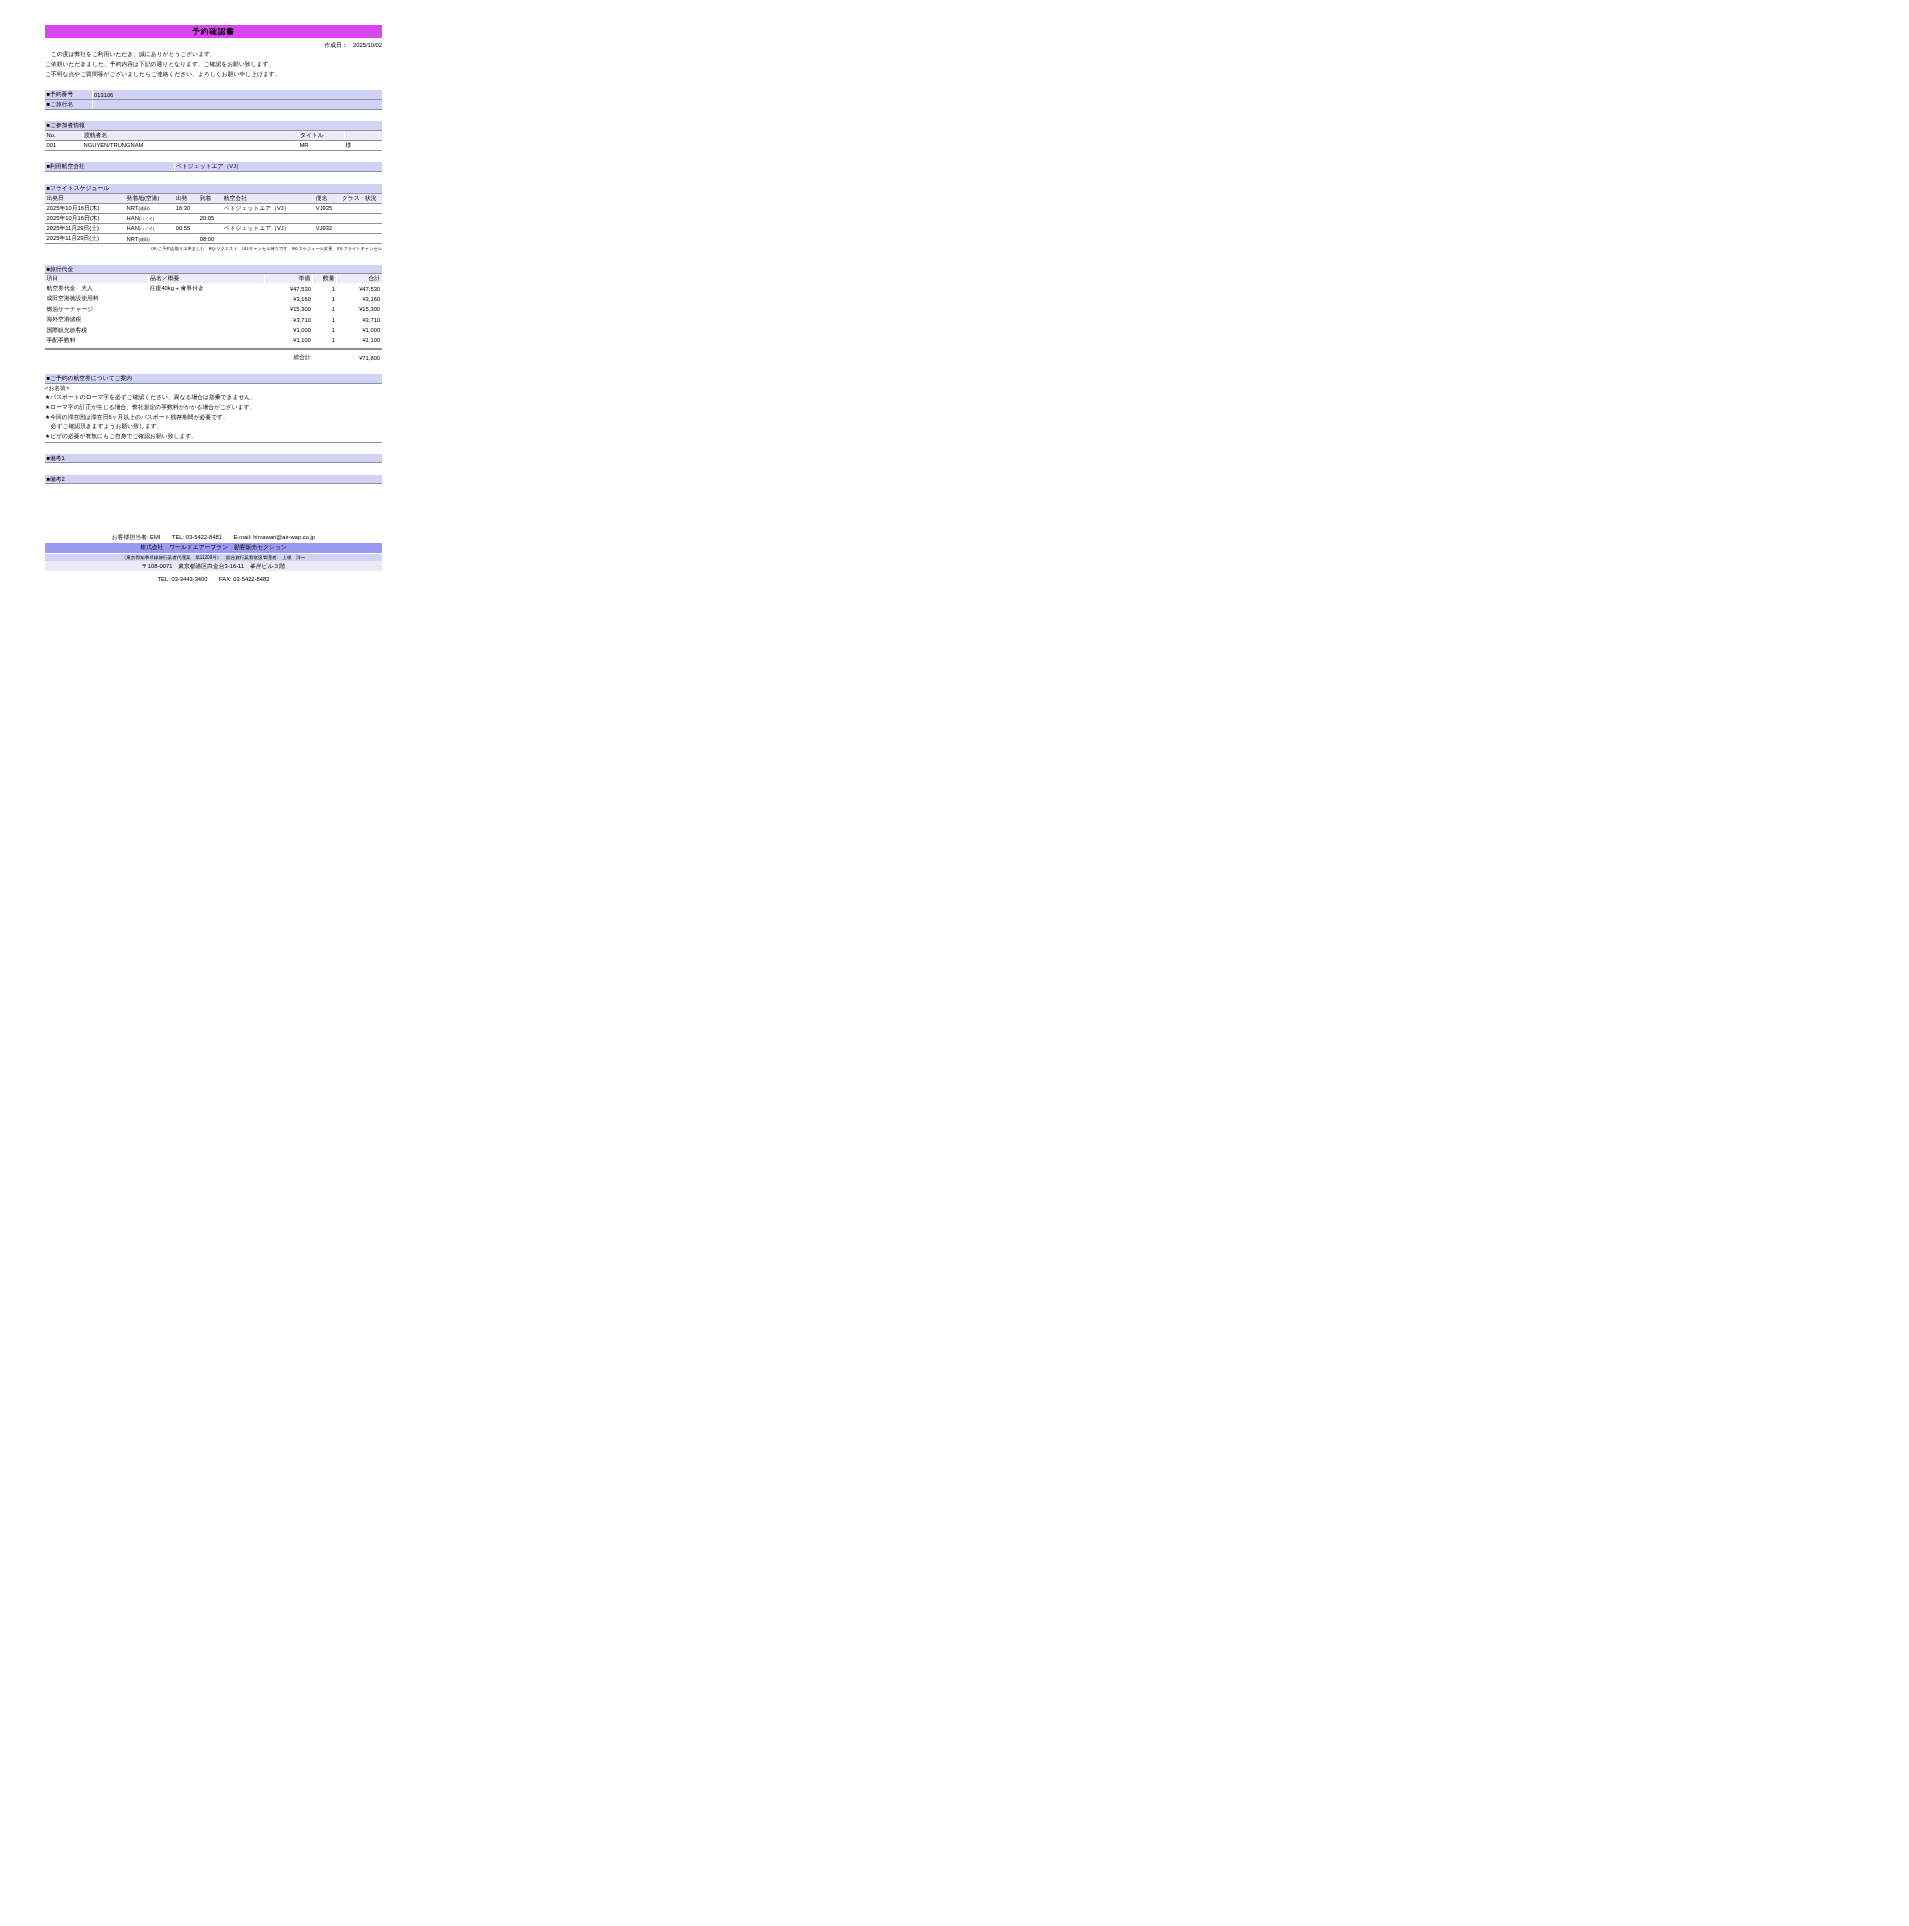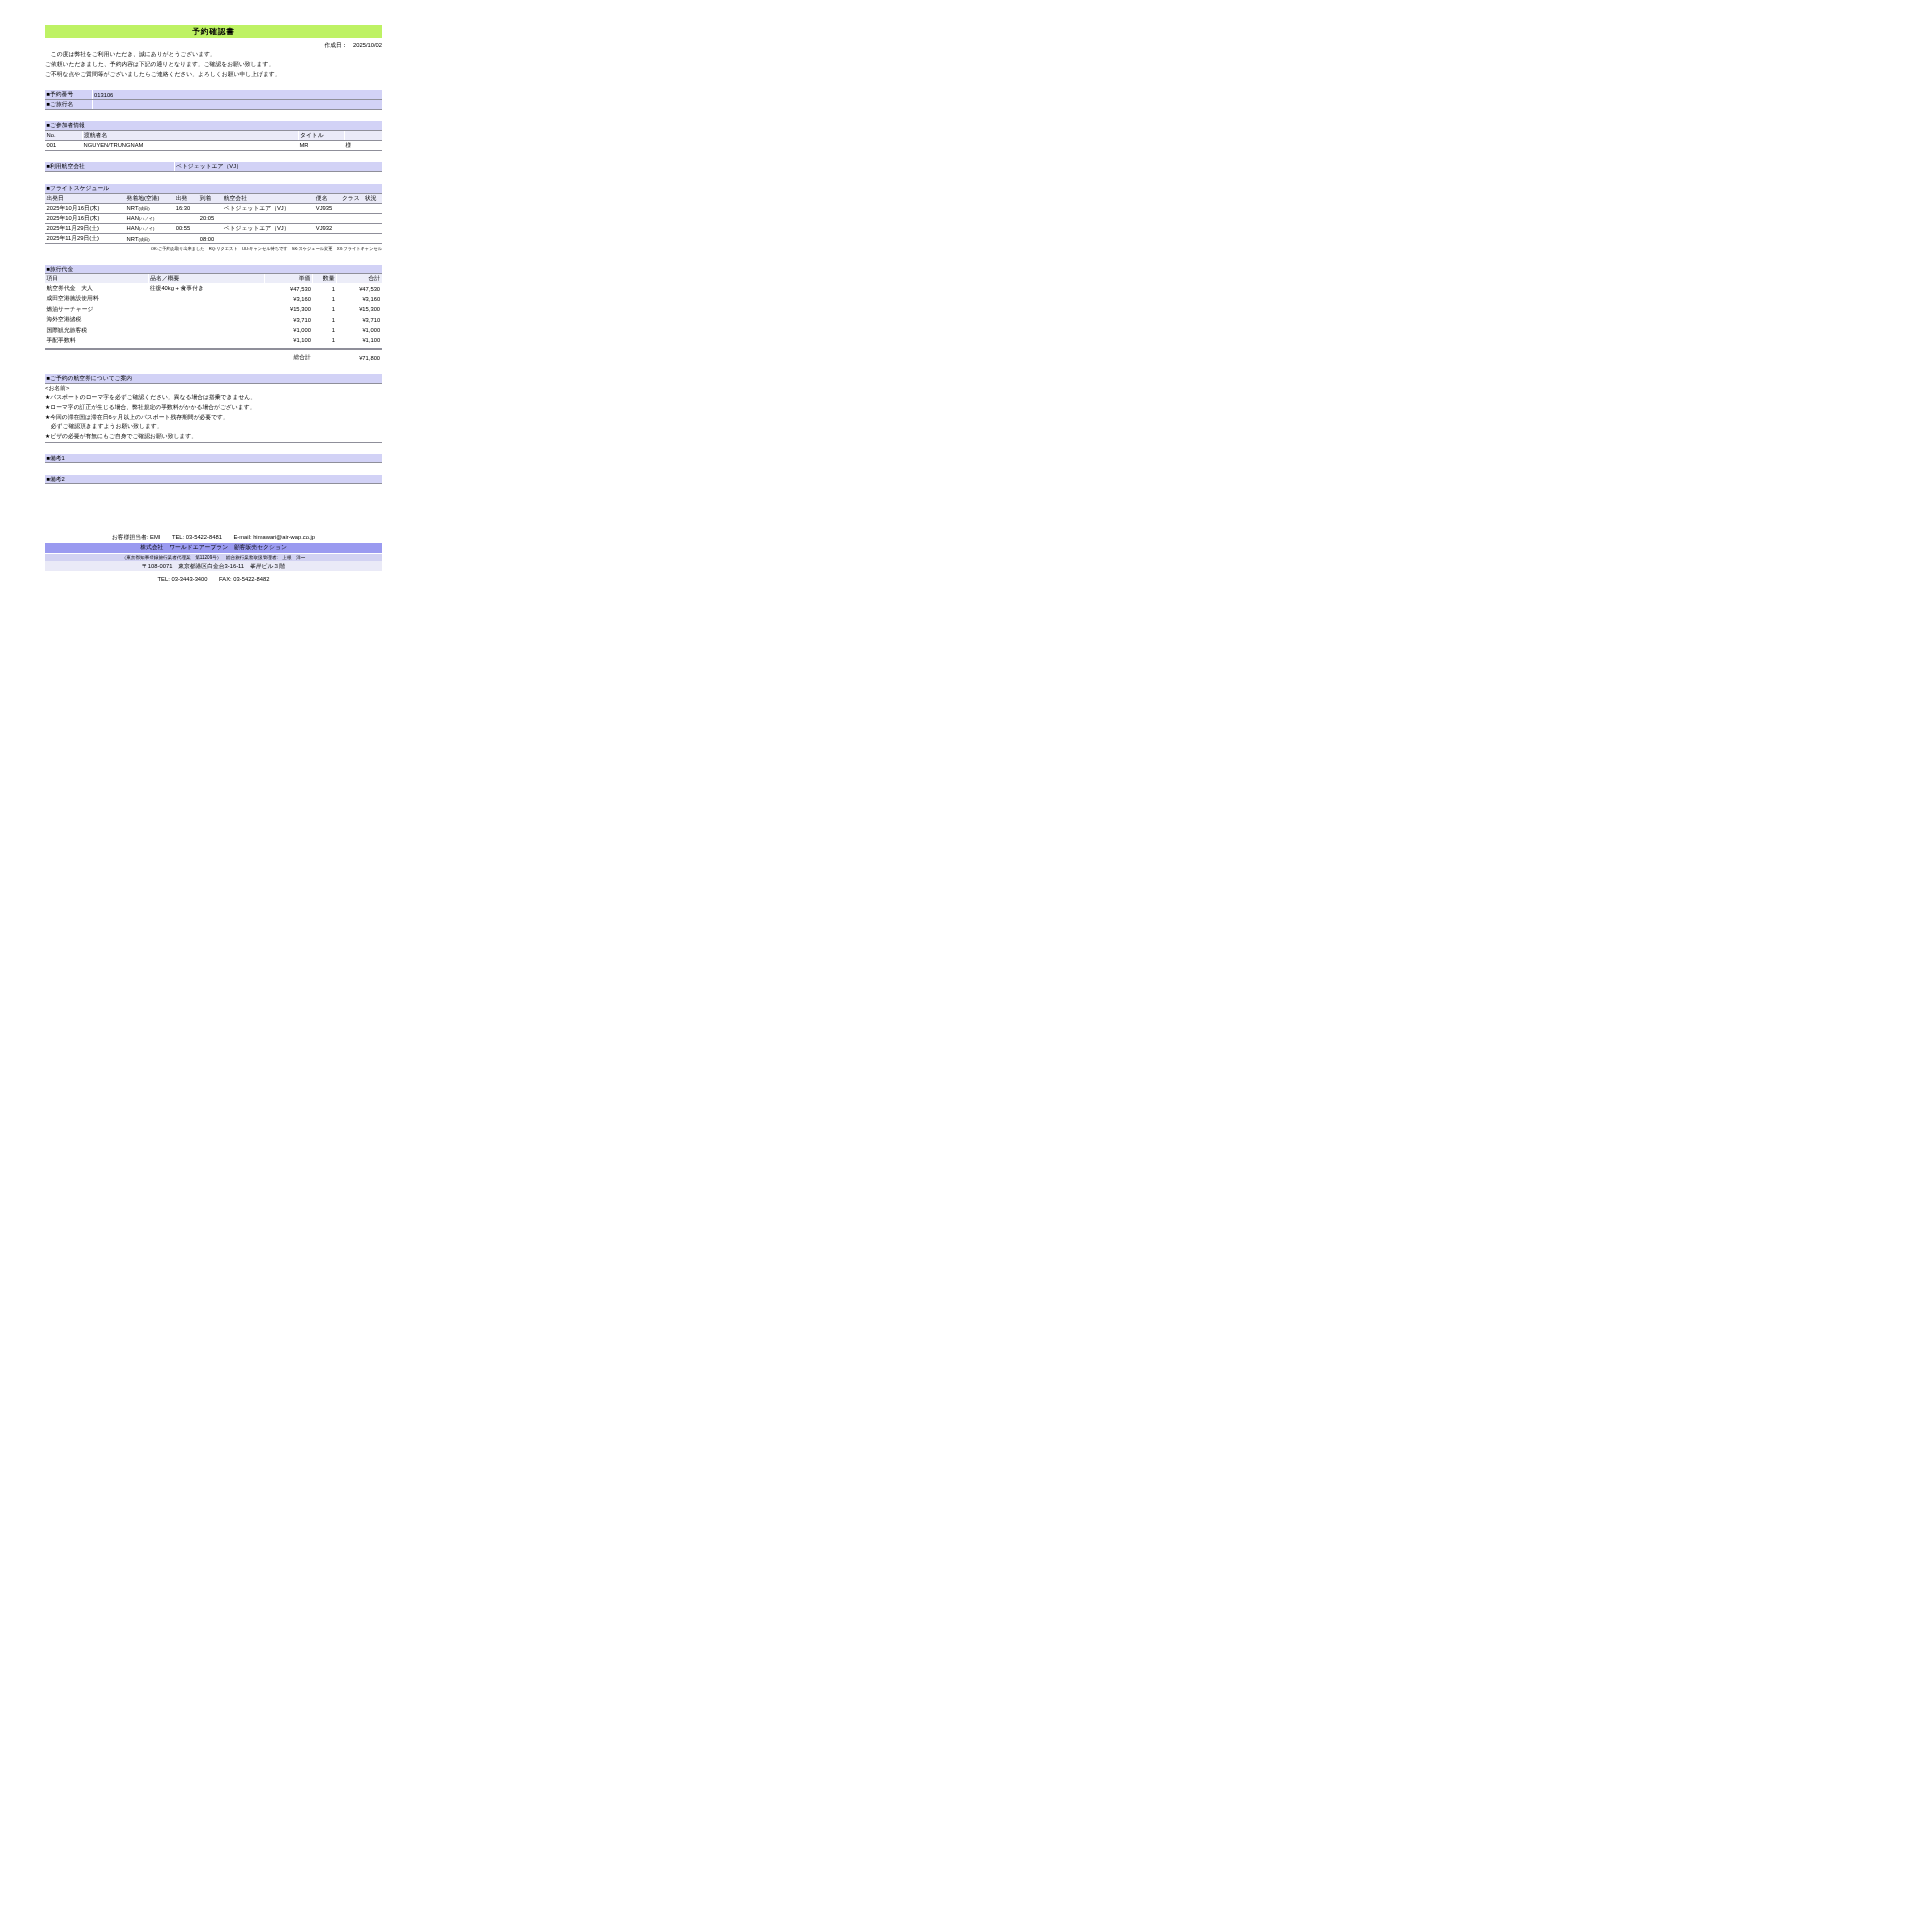--- a/index.html
+++ b/index.html
@@ -2,21 +2,21 @@
 <html style="font-size:6.2px"><head>
 <meta charset="utf-8">
 <style>
   html,body{margin:0;padding:0;}
   body{
     width:424px;height:600px;background:#ffffff;color:#000;
     font-family:"Liberation Sans","DejaVu Sans",sans-serif;font-size:5.8px;
   }
   .doc{width:337px;margin-left:45px;position:relative;}
   
-  .title-bar{margin-top:25px;height:13px;line-height:13px;background:#bef264;
+  .title-bar{margin-top:25px;height:13px;line-height:13px;background:#d946ef;
     text-align:center;font-size:7.7px;font-weight:bold;letter-spacing:0.8px;}
   .date-line{margin-top:2.7px;height:7px;text-align:right;}
   .date-line .gap{display:inline-block;width:5.4px;}
   .intro{margin-top:2.7px;line-height:9.6px;}
   
   table{border-collapse:collapse;table-layout:fixed;width:337px;}
   td{padding:0 0 0 1.5px;height:8.9px;overflow:hidden;white-space:nowrap;vertical-align:middle;}
   .lav td{background:#d2d2f6;border-bottom:1.2px solid #8f8f9a;}
   .wsep{border-left:0.8px solid #ffffff;}
   .bar{height:8.5px;line-height:8.5px;background:#d2d2f6;border-bottom:1.2px solid #8f8f9a;

